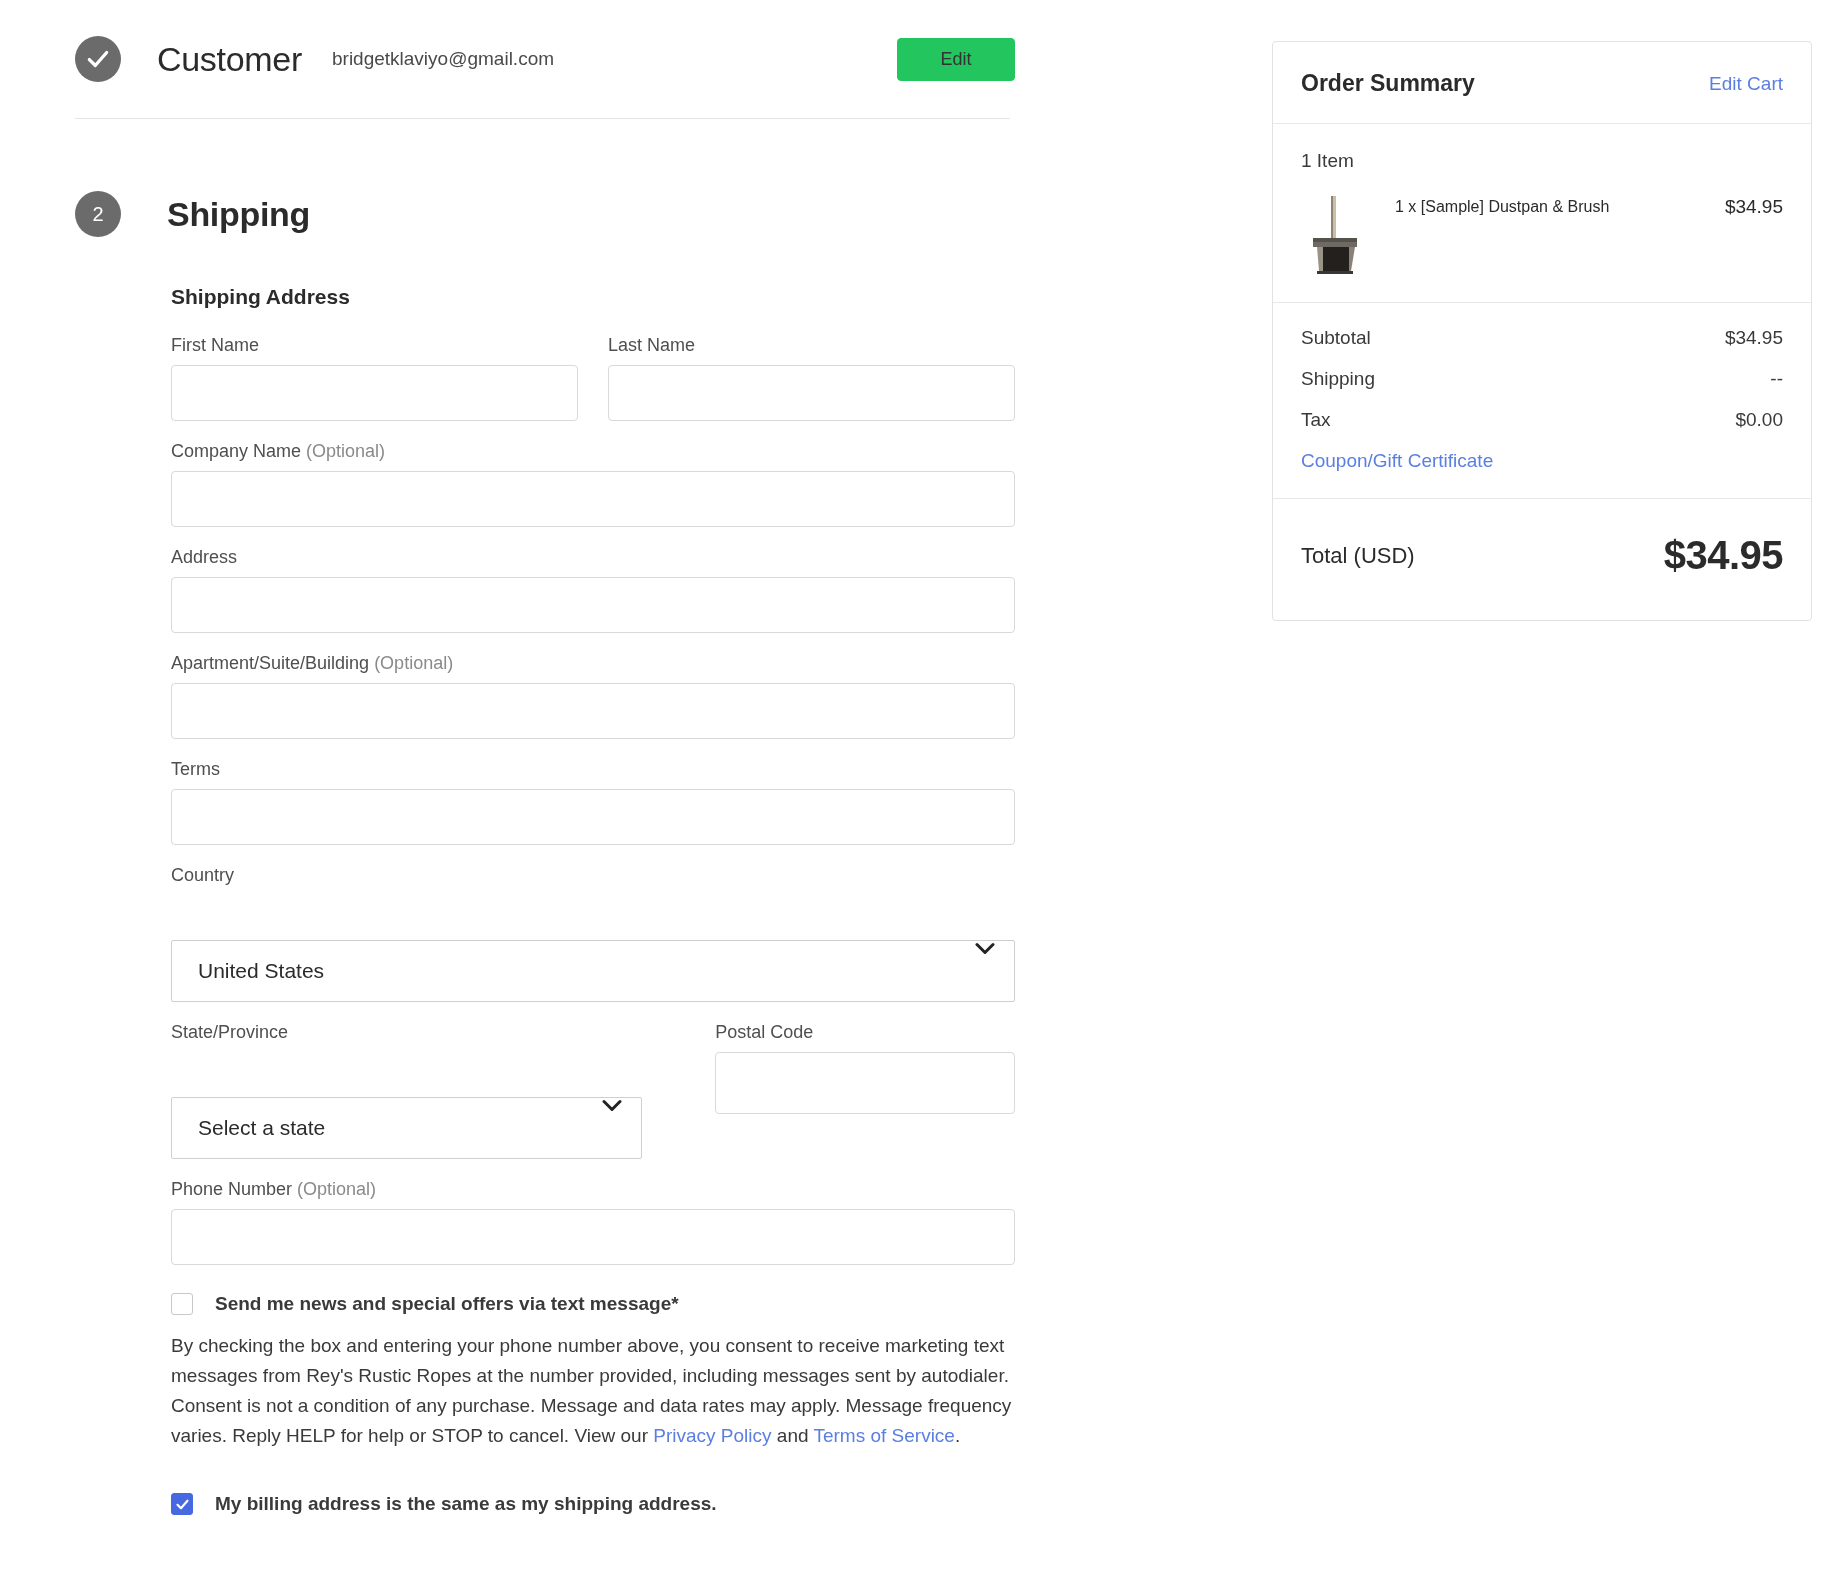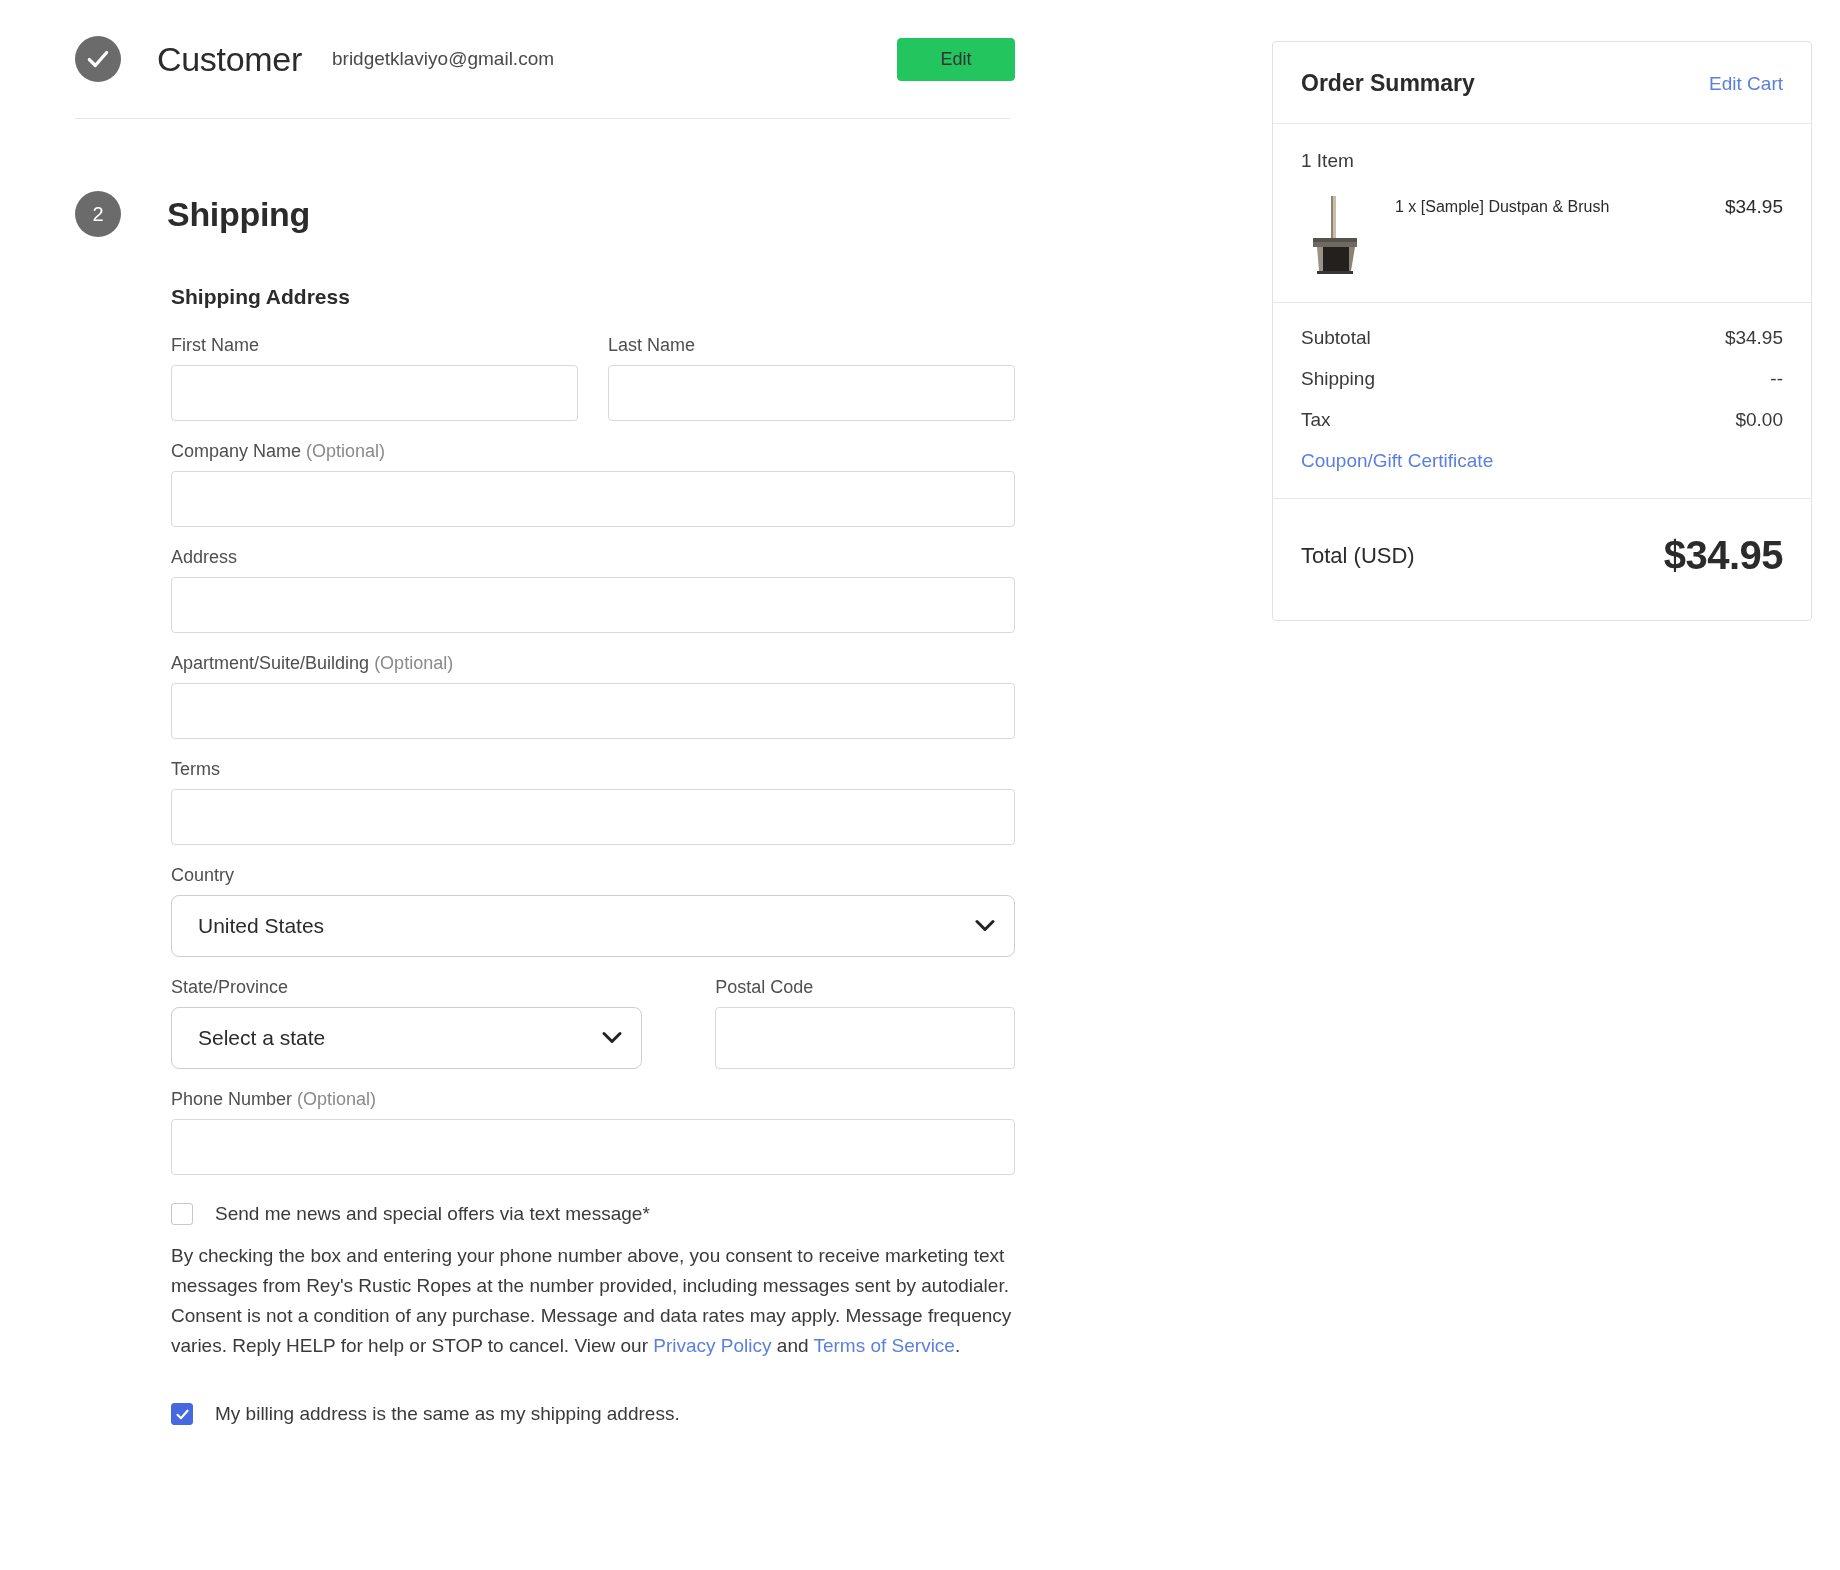--- a/index.html
+++ b/index.html
@@ -112,47 +112,49 @@
     outline: none;
   }
   .row-2 { display: flex; gap: 30px; }
   .row-2 > .field { flex: 1 1 0; margin-bottom: 20px; }
 
   .select-wrap { position: relative; }
   .select-input {
     width: 100%;
     height: 62px;
     border: 1px solid #cfcfcf;
-    border-radius: 8px;
+    border-radius: 2px;
     background: #ffffff;
     font-size: 21px;
     color: #2b2b2b;
     padding: 0 36px 0 26px;
     font-family: "Liberation Sans", sans-serif;
     appearance: none;
     -webkit-appearance: none;
     outline: none;
     cursor: pointer;
+    margin-top: 45px;
   }
   .chev {
     position: absolute;
     right: 20px; top: 50%;
     transform: translateY(-50%);
     pointer-events: none;
     width: 20px; height: 13px;
   }
   .state-col { width: 495px; }
   .postal-col { width: 315px; margin-left: 73px; }
   .row-state { display: flex; align-items: flex-start; }
 
   
   .cb-row {
     display: flex;
     align-items: center;
     margin-top: 28px;
+    font-weight: bold;
   }
   .cb-box {
     width: 22px; height: 22px;
     border: 1px solid #c8c8c8;
     border-radius: 3px;
     background: #ffffff;
     flex: 0 0 auto;
     cursor: pointer;
   }
   .cb-box.checked {

